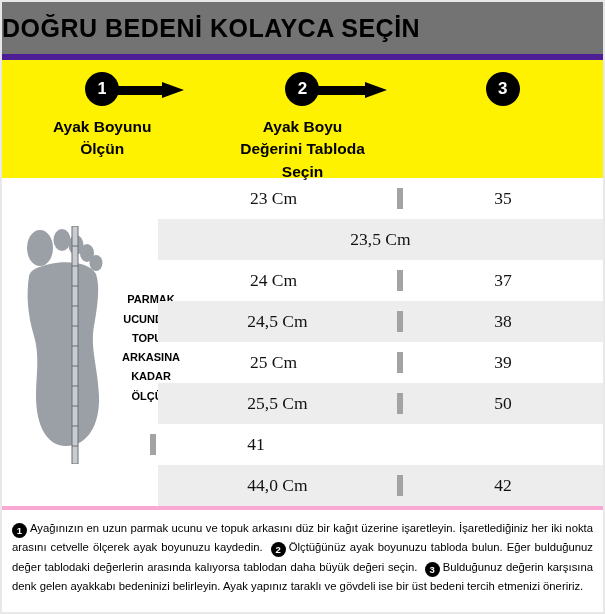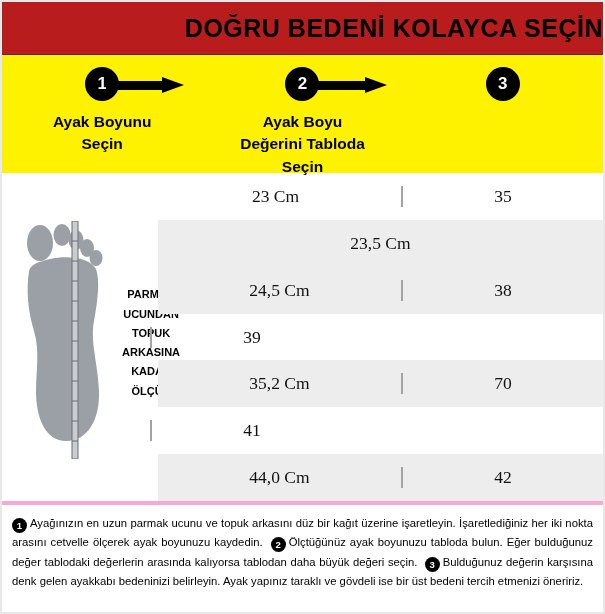--- a/index.html
+++ b/index.html
@@ -19,25 +19,25 @@
     width: 605px;
     height: 614px;
     box-sizing: border-box;
     border: 2px solid #e8e8e8;
     background: #ffffff;
   }
 
   
   .title-bar {
     height: 52px;
-    background: #b91c1c;
+    background: #737373;
     display: flex;
     align-items: center;
-    justify-content: flex-end;
-    border-bottom: 1px solid #4c1d95;
+    justify-content: flex-start;
+    border-bottom: 6px solid #4c1d95;
   }
   .title-bar .title {
     font-family: "Liberation Sans", sans-serif;
     font-weight: bold;
     font-size: 25px;
     letter-spacing: 0.5px;
     color: #000000;
     white-space: nowrap;
   }
 
@@ -150,21 +150,21 @@
     font-size: 17.5px;
     font-family: "Liberation Serif", serif;
     color: #111111;
   }
   .trow .size {
     width: 200px;
     text-align: center;
     font-size: 17.5px;
     font-family: "Liberation Serif", serif;
     color: #111111;
-    border-left: 2px solid #a3a3a3;
+    border-left: 6px solid #a3a3a3;
   }
 
   
   .footer {
     border-top: 4px solid #f9a8d4;
     padding: 9px 10px 8px 10px;
     font-family: "Liberation Sans", sans-serif;
     font-size: 11.3px;
     line-height: 1.72;
     color: #000000;
@@ -193,21 +193,21 @@
   <div class="title-bar">
     <div class="title">DOĞRU BEDENİ KOLAYCA SEÇİN</div>
   </div>
 
   <div class="steps">
 
     <div class="step">
       <div class="bubble">1</div>
       <div class="step-label">
         <span>Ayak Boyunu</span><br>
-        <span>Seçin</span>
+        <span>Ölçün</span>
       </div>
     </div>
 
     <div class="step">
       <div class="bubble">2</div>
       <div class="step-label">
         <span>Ayak Boyu</span><br>
         <span>Değerini Tabloda Seçin</span>
       </div>
     </div>
@@ -265,30 +265,35 @@
     </div>
 
     <div class="table-col">
       <div class="trow">
         <div class="cm">23 Cm</div>
         <div class="size">35</div>
       </div>
       <div class="trow alt">
         <div class="cm">23,5 Cm</div>
       </div>
+      <div class="trow">
+        <div class="cm">24 Cm</div>
+        <div class="size">37</div>
+      </div>
       <div class="trow alt">
         <div class="cm">24,5 Cm</div>
         <div class="size">38</div>
       </div>
       <div class="trow">
+        <div class="cm">25 Cm</div>
         <div class="size">39</div>
       </div>
       <div class="trow alt">
-        <div class="cm">35,2 Cm</div>
-        <div class="size">70</div>
+        <div class="cm">25,5 Cm</div>
+        <div class="size">50</div>
       </div>
       <div class="trow">
         <div class="size">41</div>
       </div>
       <div class="trow alt">
         <div class="cm">44,0 Cm</div>
         <div class="size">42</div>
       </div>
     </div>
   </div>

